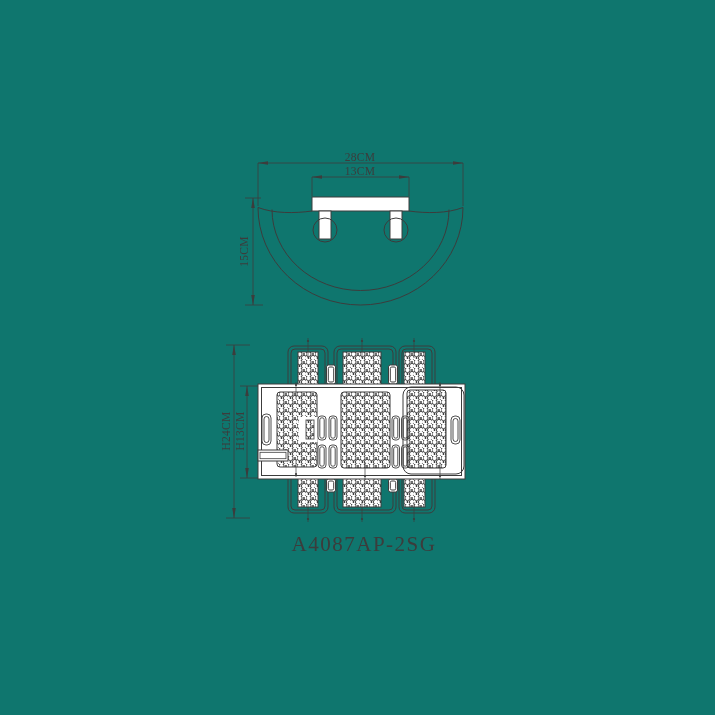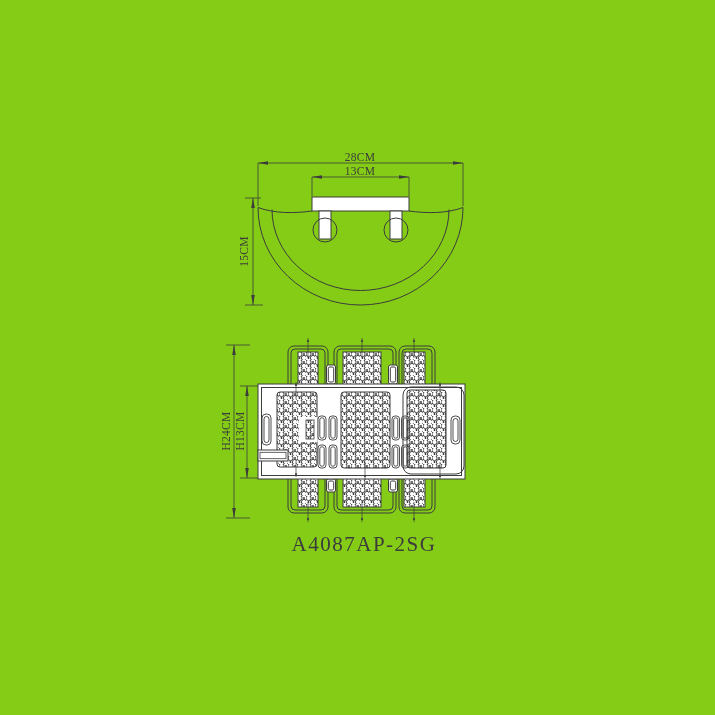--- a/index.html
+++ b/index.html
@@ -1,16 +1,16 @@
 <!DOCTYPE html>
 <html><head>
 <meta charset="utf-8">
 <style>
   html,body{margin:0;padding:0;background:#fff;}
-  .canvas{position:relative;width:715px;height:715px;background:#84cc16;overflow:hidden;
+  .canvas{position:relative;width:715px;height:715px;background:#0f766e;overflow:hidden;
           font-family:"Liberation Serif", serif;}
   svg text{font-family:"Liberation Serif", serif;fill:#3c3c3c;}
   .dimtext{font-size:11.5px;letter-spacing:.3px;}
   .partnum{font-size:21px;letter-spacing:1.5px;}
 </style>
 </head>
 <body>
 
 <div class="canvas">
 <svg width="715" height="715" viewBox="0 0 715 715">

